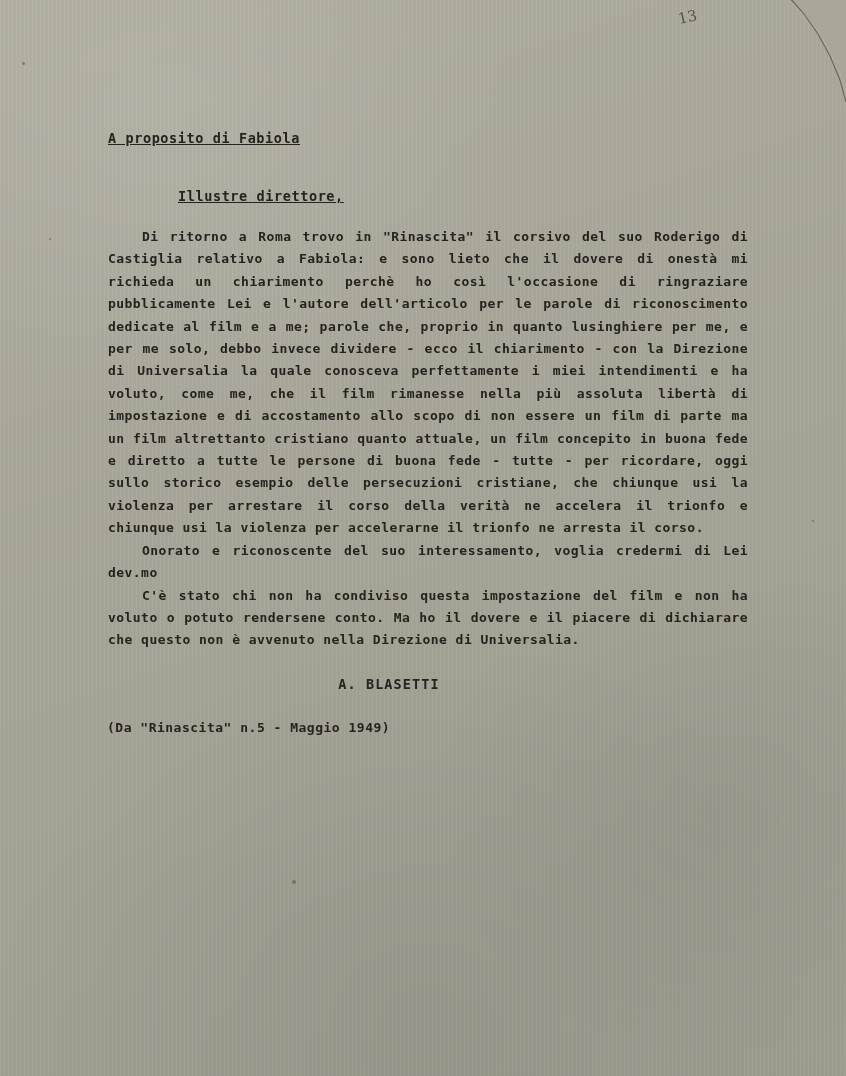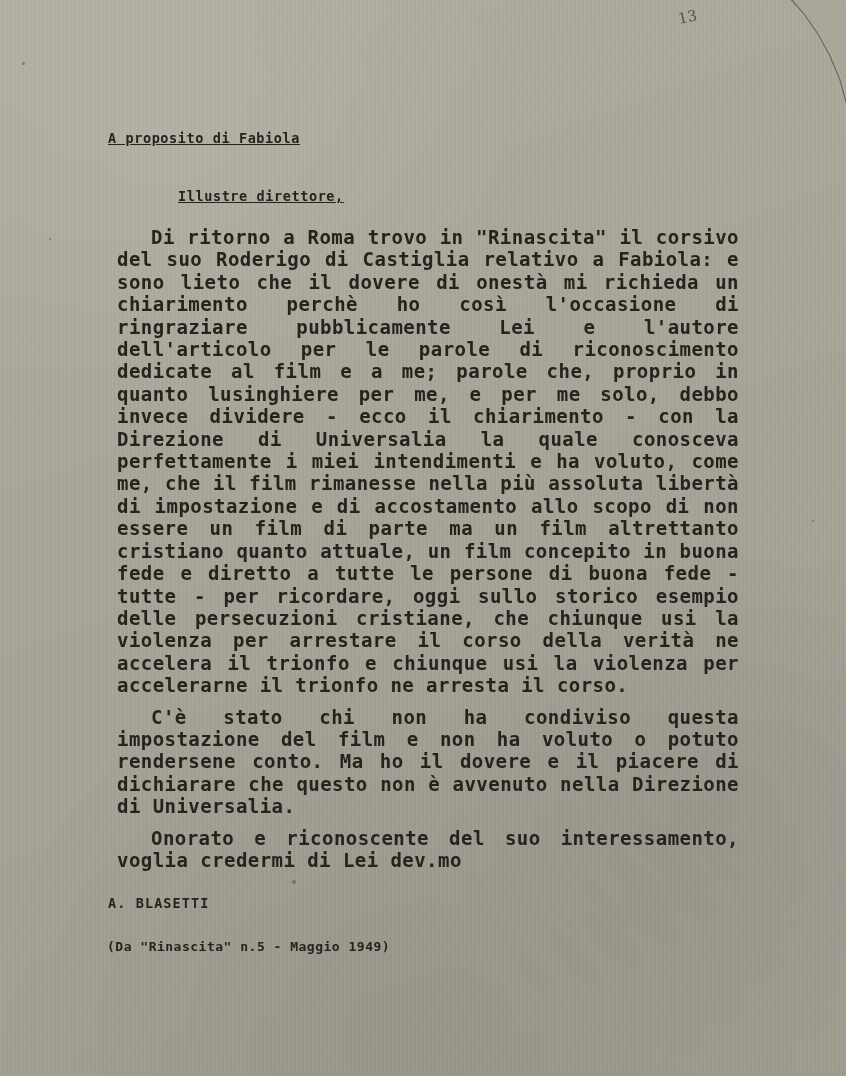--- a/index.html
+++ b/index.html
@@ -59,35 +59,35 @@
     display: inline-block;
   }
   .salutation {
     font-size: 13.5px;
     font-weight: bold;
     letter-spacing: 0.6px;
     margin: 0 0 22px 70px;
     text-decoration: underline;
   }
   .body-block p {
-    font-size: 19px;
+    font-size: 13px;
     line-height: 22.4px;
     letter-spacing: 0.45px;
-    margin: 9px;
+    margin: 0;
     text-align: justify;
     font-weight: bold;
     text-indent: 34px;
     white-space: normal;
   }
   .signature {
     font-size: 13.5px;
     font-weight: bold;
     letter-spacing: 1.1px;
     margin: 24px 0 0 0;
-    text-align: left;
+    text-align: center;
     padding-right: 78px;
   }
   .source {
     font-size: 13px;
     font-weight: bold;
     letter-spacing: 0.5px;
     margin: 28px 0 0 -1px;
   }
   .pagenum {
     position: absolute;
@@ -120,22 +120,22 @@
 <div id="page">
 
   <div class="pagenum">13</div>
 
   <div class="doc">
     <div class="title">A proposito di Fabiola</div>
     <div class="salutation">Illustre direttore,</div>
 
     <div class="body-block">
       <p>Di ritorno a Roma trovo in "Rinascita" il corsivo del suo Roderigo di Castiglia relativo a Fabiola: e sono lieto che il dovere di onestà mi richieda un chiarimento perchè ho così l'occasione di ringraziare pubblicamente Lei e l'autore dell'articolo per le parole di riconoscimento dedicate al film e a me; parole che, proprio in quanto lusinghiere per me, e per me solo, debbo invece dividere - ecco il chiarimento - con la Direzione di Universalia la quale conosceva perfettamente i miei intendimenti e ha voluto, come me, che il film rimanesse nella più assoluta libertà di impostazione e di accostamento allo scopo di non essere un film di parte ma un film altrettanto cristiano quanto attuale, un film concepito in buona fede e diretto a tutte le persone di buona fede - tutte - per ricordare, oggi sullo storico esempio delle persecuzioni cristiane, che chiunque usi la violenza per arrestare il corso della verità ne accelera il trionfo e chiunque usi la violenza per accelerarne il trionfo ne arresta il corso.</p>
+      <p>Onorato e riconoscente del suo interessamento, voglia credermi di Lei dev.mo</p>
       <p>C'è stato chi non ha condiviso questa impostazione del film e non ha voluto o potuto rendersene conto. Ma ho il dovere e il piacere di dichiarare che questo non è avvenuto nella Direzione di Universalia.</p>
-      <p>Onorato e riconoscente del suo interessamento, voglia credermi di Lei dev.mo</p>
     </div>
 
     <div class="signature">A. BLASETTI</div>
     <div class="source">(Da "Rinascita" n.5 - Maggio 1949)</div>
   </div>
 
   <div class="speck" style="left:22px; top:62px; width:3px; height:3px;"></div>
   <div class="speck" style="left:49px; top:238px; width:2px; height:2px;"></div>
   <div class="speck" style="left:292px; top:880px; width:4px; height:4px;"></div>
   <div class="speck" style="left:812px; top:520px; width:2px; height:2px;"></div>

